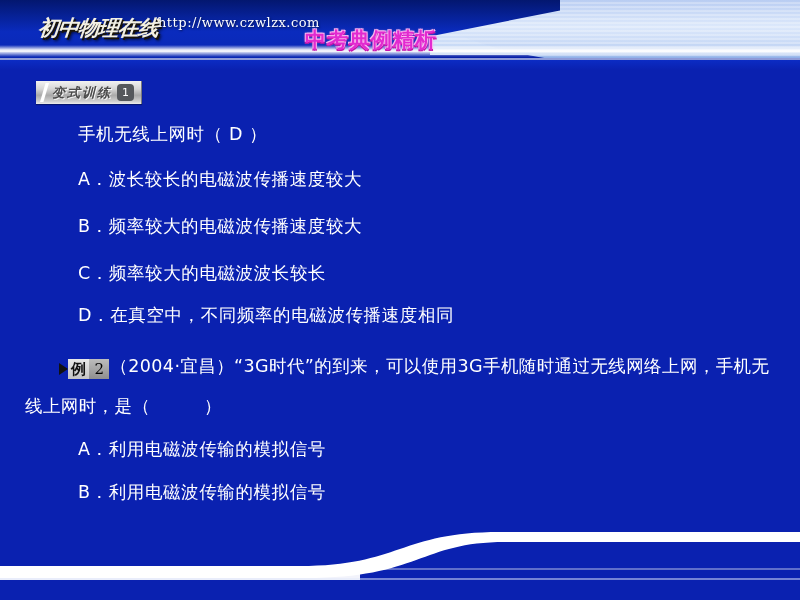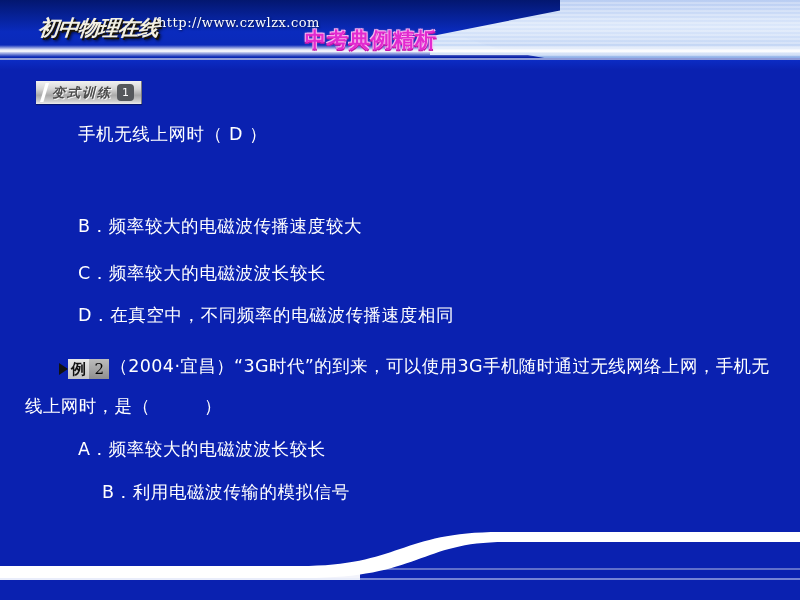--- a/index.html
+++ b/index.html
@@ -272,34 +272,35 @@
   <div id="badge-row">
     <span class="badge">
       <span class="badge-slash"></span>
       <span class="badge-label">变式训练</span>
       <span class="badge-num">1</span>
     </span>
   </div>
 
   <div class="q-line q-stem" style="top:122px;">手机无线上网时（  D  ）</div>
 
+  <div class="q-line q-opt" style="top:167px;">A．波长较长的电磁波传播速度较大</div>
   <div class="q-line q-opt" style="top:214px;">B．频率较大的电磁波传播速度较大</div>
   <div class="q-line q-opt" style="top:261px;">C．频率较大的电磁波波长较长</div>
   <div class="q-line q-opt" style="top:303px;">D．在真空中，不同频率的电磁波传播速度相同</div>
 
   <div id="ex2-wrap">
     <span class="ex-tag">
         <span class="ex-tri"></span>
         <span class="ex-word">例</span>
         <span class="ex-num">2</span>
       </span><span>（2004·宜昌）“3G时代”的到来，可以使用3G手机随时通过无线网络上网，手机无线上网时，是（　　　）</span>
   </div>
 
-  <div class="q-line q-opt" style="top:437px;">A．频率较大的电磁波波长较长</div>
-  <div class="q-line q-opt" style="top:480px;margin-left:24px;">B．利用电磁波传输的模拟信号</div>
+  <div class="q-line q-opt" style="top:437px;">A．利用电磁波传输的模拟信号</div>
+  <div class="q-line q-opt" style="top:480px;">B．利用电磁波传输的模拟信号</div>
 
   <svg id="ribbon" viewBox="0 0 800 92" preserveAspectRatio="none">
 
     <path d="M 0 58 L 300 58 C 400 58 400 24 500 24 L 800 24 L 800 34
              L 505 34 C 420 34 420 70 305 70 L 0 70 Z" fill="#ffffff"></path>
 
     <rect x="0" y="62" width="360" height="10" fill="#ffffff" opacity="0.95"></rect>
     <rect x="0" y="60" width="800" height="2" fill="#ffffff" opacity="0.35"></rect>
     <rect x="0" y="70" width="800" height="2" fill="#dfe8fb" opacity="0.5"></rect>
   </svg>

